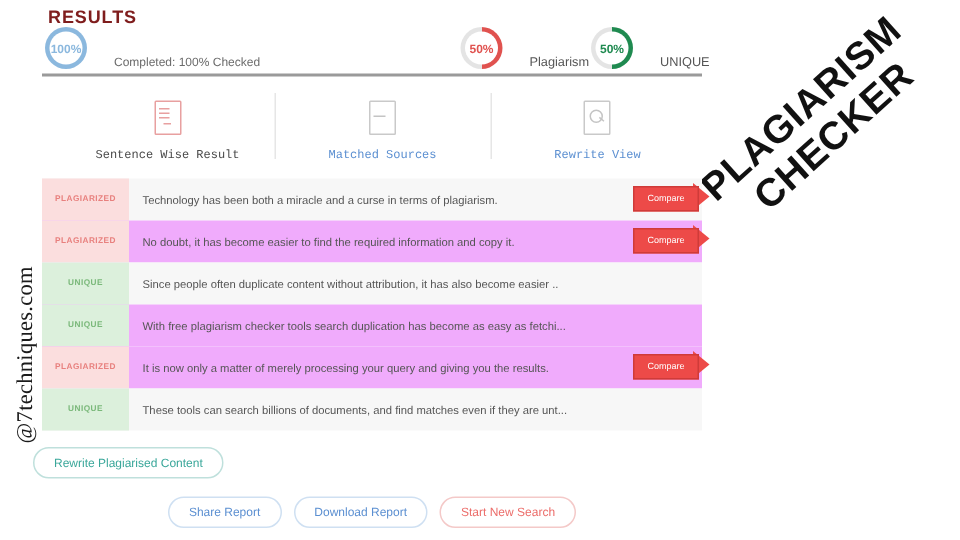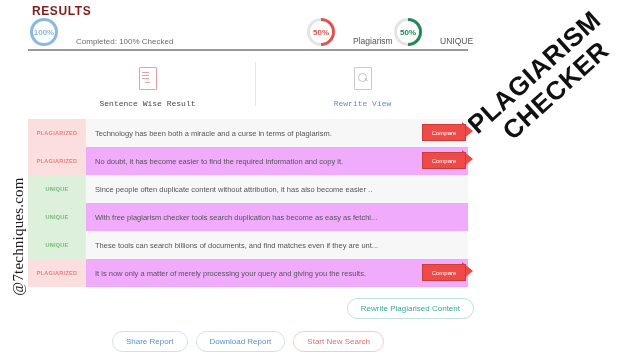--- a/index.html
+++ b/index.html
@@ -263,21 +263,21 @@
     border-left: 11px solid #ed4a48;
   }
 
   
   .actions-top {
     position: absolute;
     left: 0;
     top: 298px;
     width: 452px;
     display: flex;
-    justify-content: flex-end;
+    justify-content: flex-start;
   }
   .actions-bottom {
     position: absolute;
     left: 0;
     top: 331px;
     width: 452px;
     display: flex;
     justify-content: center;
     gap: 8px;
   }
@@ -349,20 +349,27 @@
       <div class="tab-icon">
         <div class="doc-shape"></div>
         <div class="doc-line" style="top:6px;width:7px;"></div>
         <div class="doc-line" style="top:9px;width:7px;"></div>
         <div class="doc-line" style="top:12px;width:7px;"></div>
         <div class="doc-line" style="top:16px;width:5px;left:8px;"></div>
       </div>
       <div class="tab-label active">Sentence Wise Result</div>
     </div>
 
+    <div class="tab">
+      <div class="tab-icon">
+        <div class="doc-shape gray"></div>
+        <div class="doc-line gray" style="top:11px;width:8px;left:5px;"></div>
+      </div>
+      <div class="tab-label link">Matched Sources</div>
+    </div>
 
     <div class="tab">
       <div class="tab-icon">
         <div class="doc-shape gray"></div>
         <div style="position:absolute;left:6px;top:7px;width:7px;height:7px;border:1.3px solid #c4c4c4;border-radius:50%;"></div>
         <div style="position:absolute;left:12px;top:13px;width:4px;height:1.3px;background:#c4c4c4;transform:rotate(40deg);"></div>
       </div>
       <div class="tab-label link">Rewrite View</div>
     </div>
 
@@ -386,32 +393,32 @@
         </div>
       </div>
       <div class="row shade">
         <div class="badge unique">UNIQUE</div>
         <div class="row-text">Since people often duplicate content without attribution, it has also become easier ..</div>
       </div>
       <div class="row plain">
         <div class="badge unique">UNIQUE</div>
         <div class="row-text">With free plagiarism checker tools search duplication has become as easy as fetchi...</div>
       </div>
-      <div class="row shade">
-        <div class="badge unique">UNIQUE</div>
-        <div class="row-text">These tools can search billions of documents, and find matches even if they are unt...</div>
-      </div>
       <div class="row plain">
         <div class="badge plagiarized">PLAGIARIZED</div>
         <div class="row-text">It is now only a matter of merely processing your query and giving you the results.</div>
         <div class="compare-wrap">
           <div class="compare-arrow"></div>
           <div class="compare-btn">Compare</div>
         </div>
       </div>
+      <div class="row shade">
+        <div class="badge unique">UNIQUE</div>
+        <div class="row-text">These tools can search billions of documents, and find matches even if they are unt...</div>
+      </div>
     </div>
 
   <div class="actions-top">
     <div class="pill teal">Rewrite Plagiarised Content</div>
   </div>
 
   <div class="actions-bottom">
     <div class="pill blue">Share Report</div>
     <div class="pill blue">Download Report</div>
     <div class="pill red">Start New Search</div>

